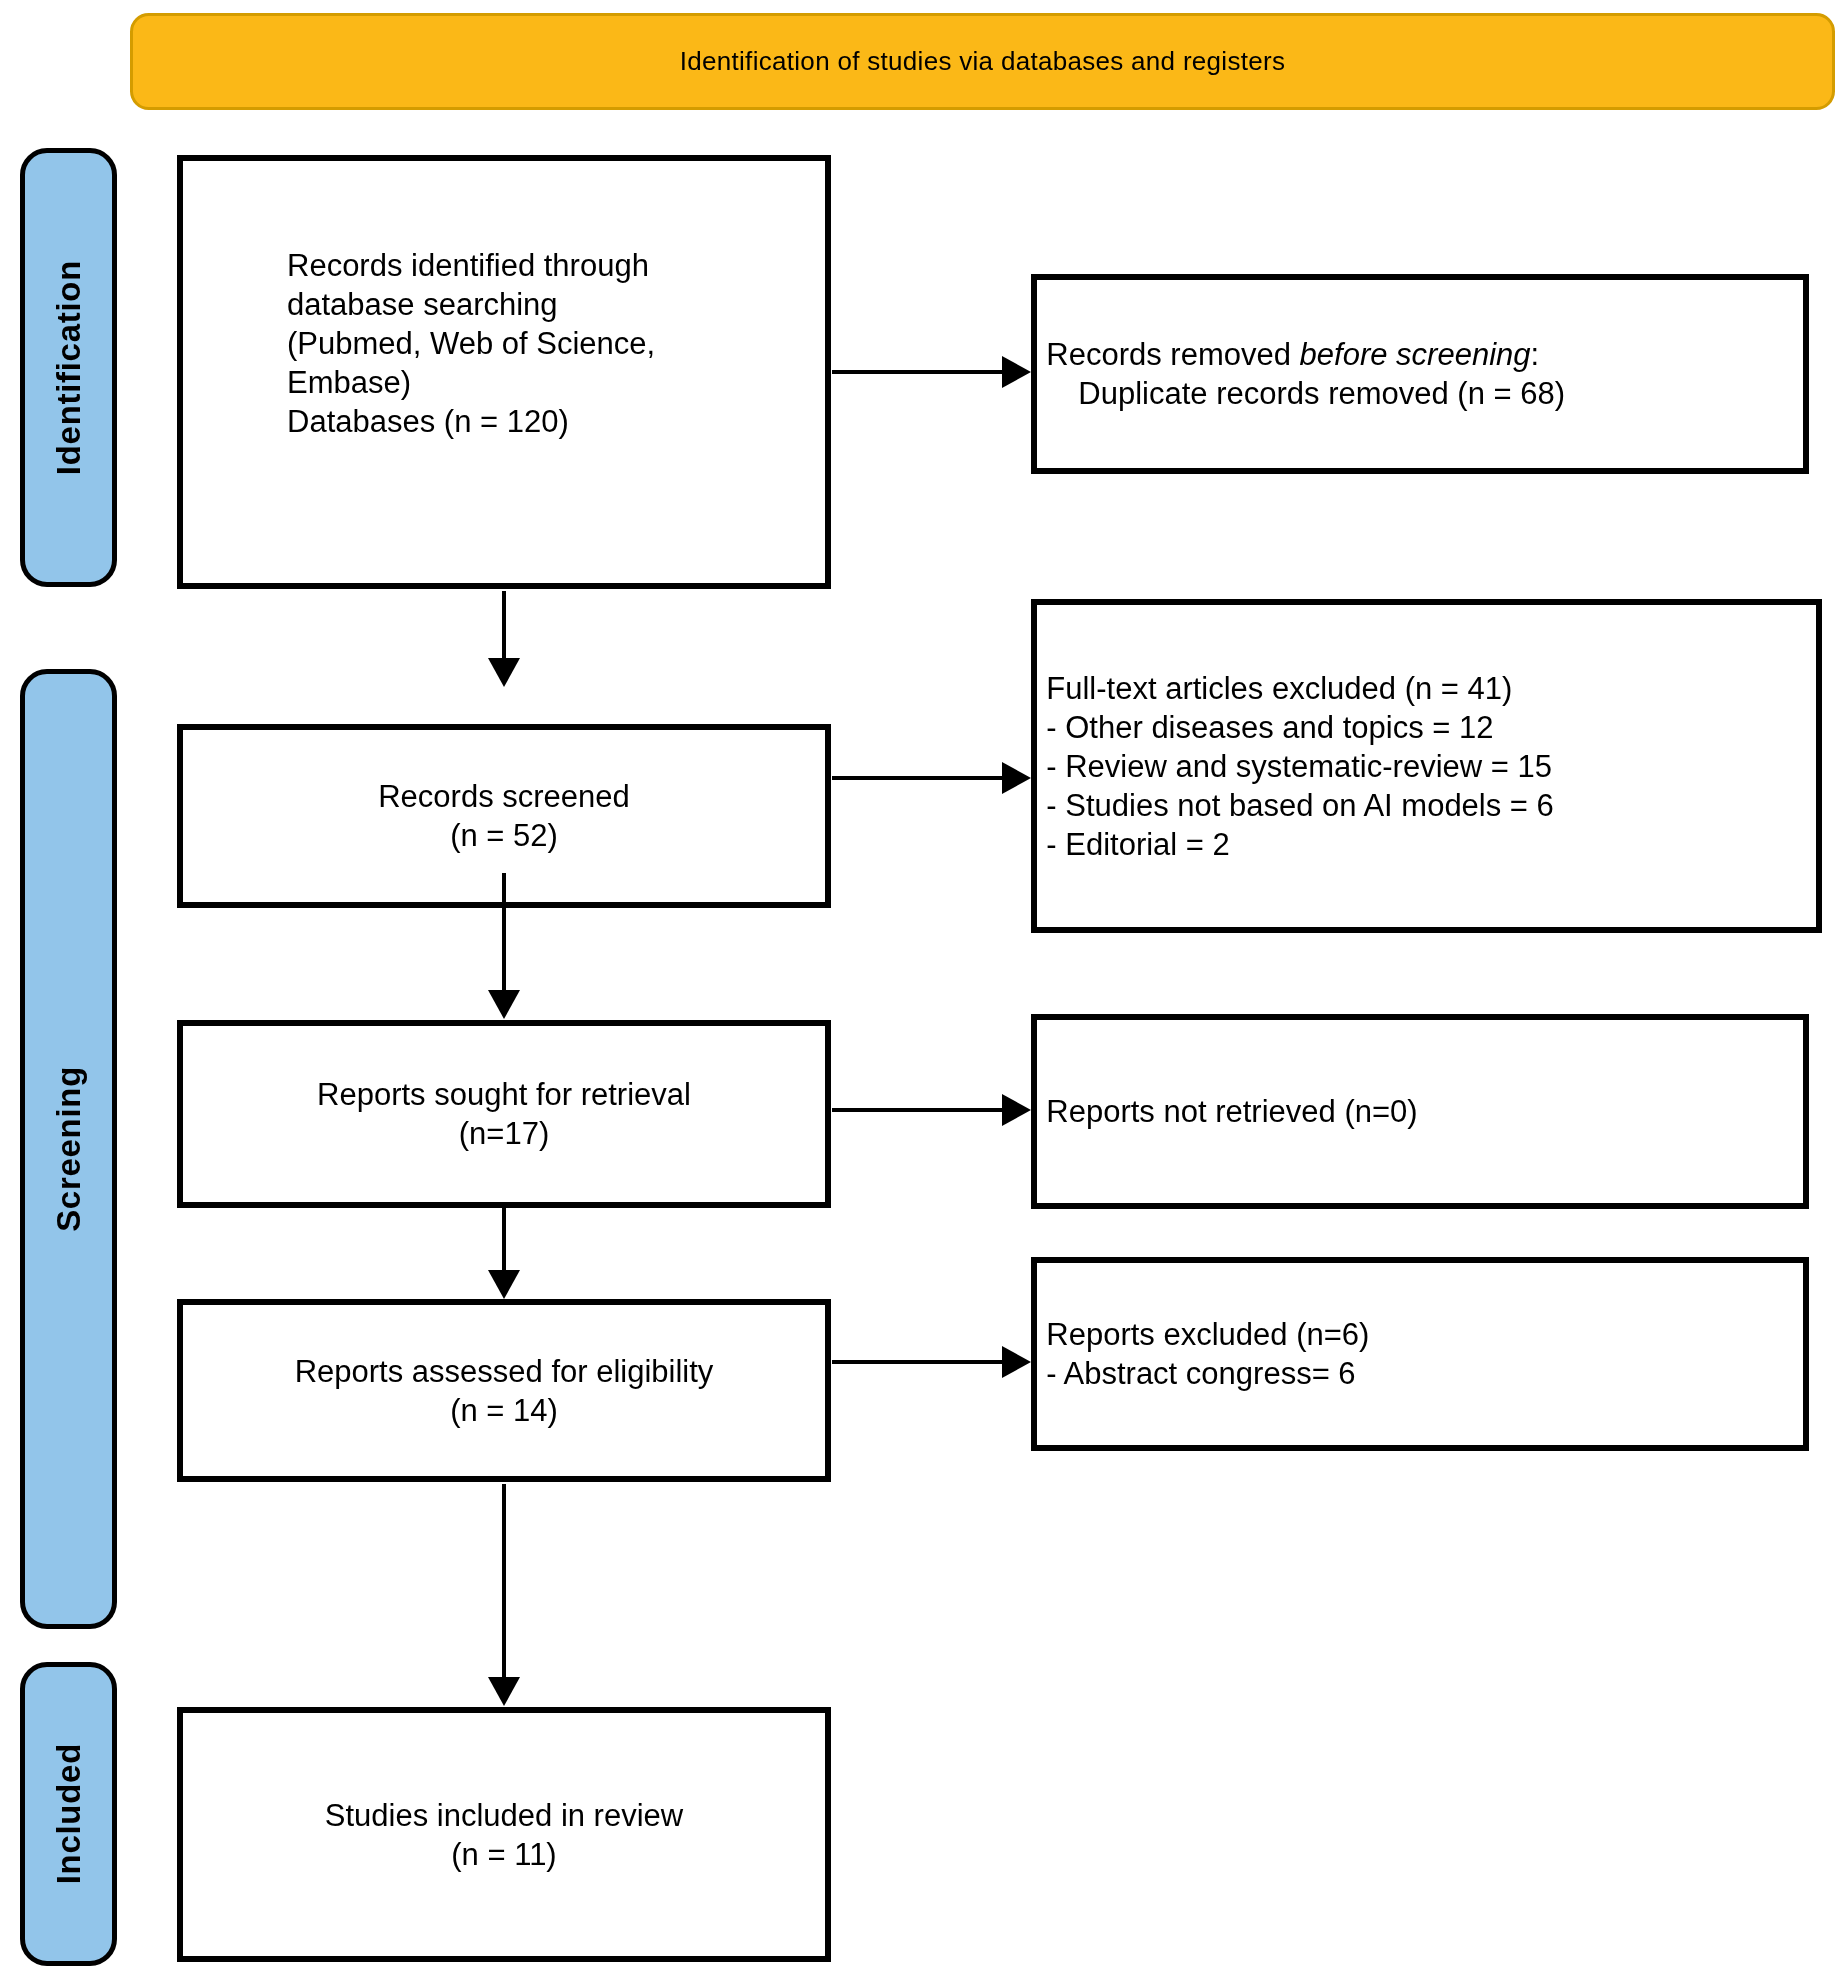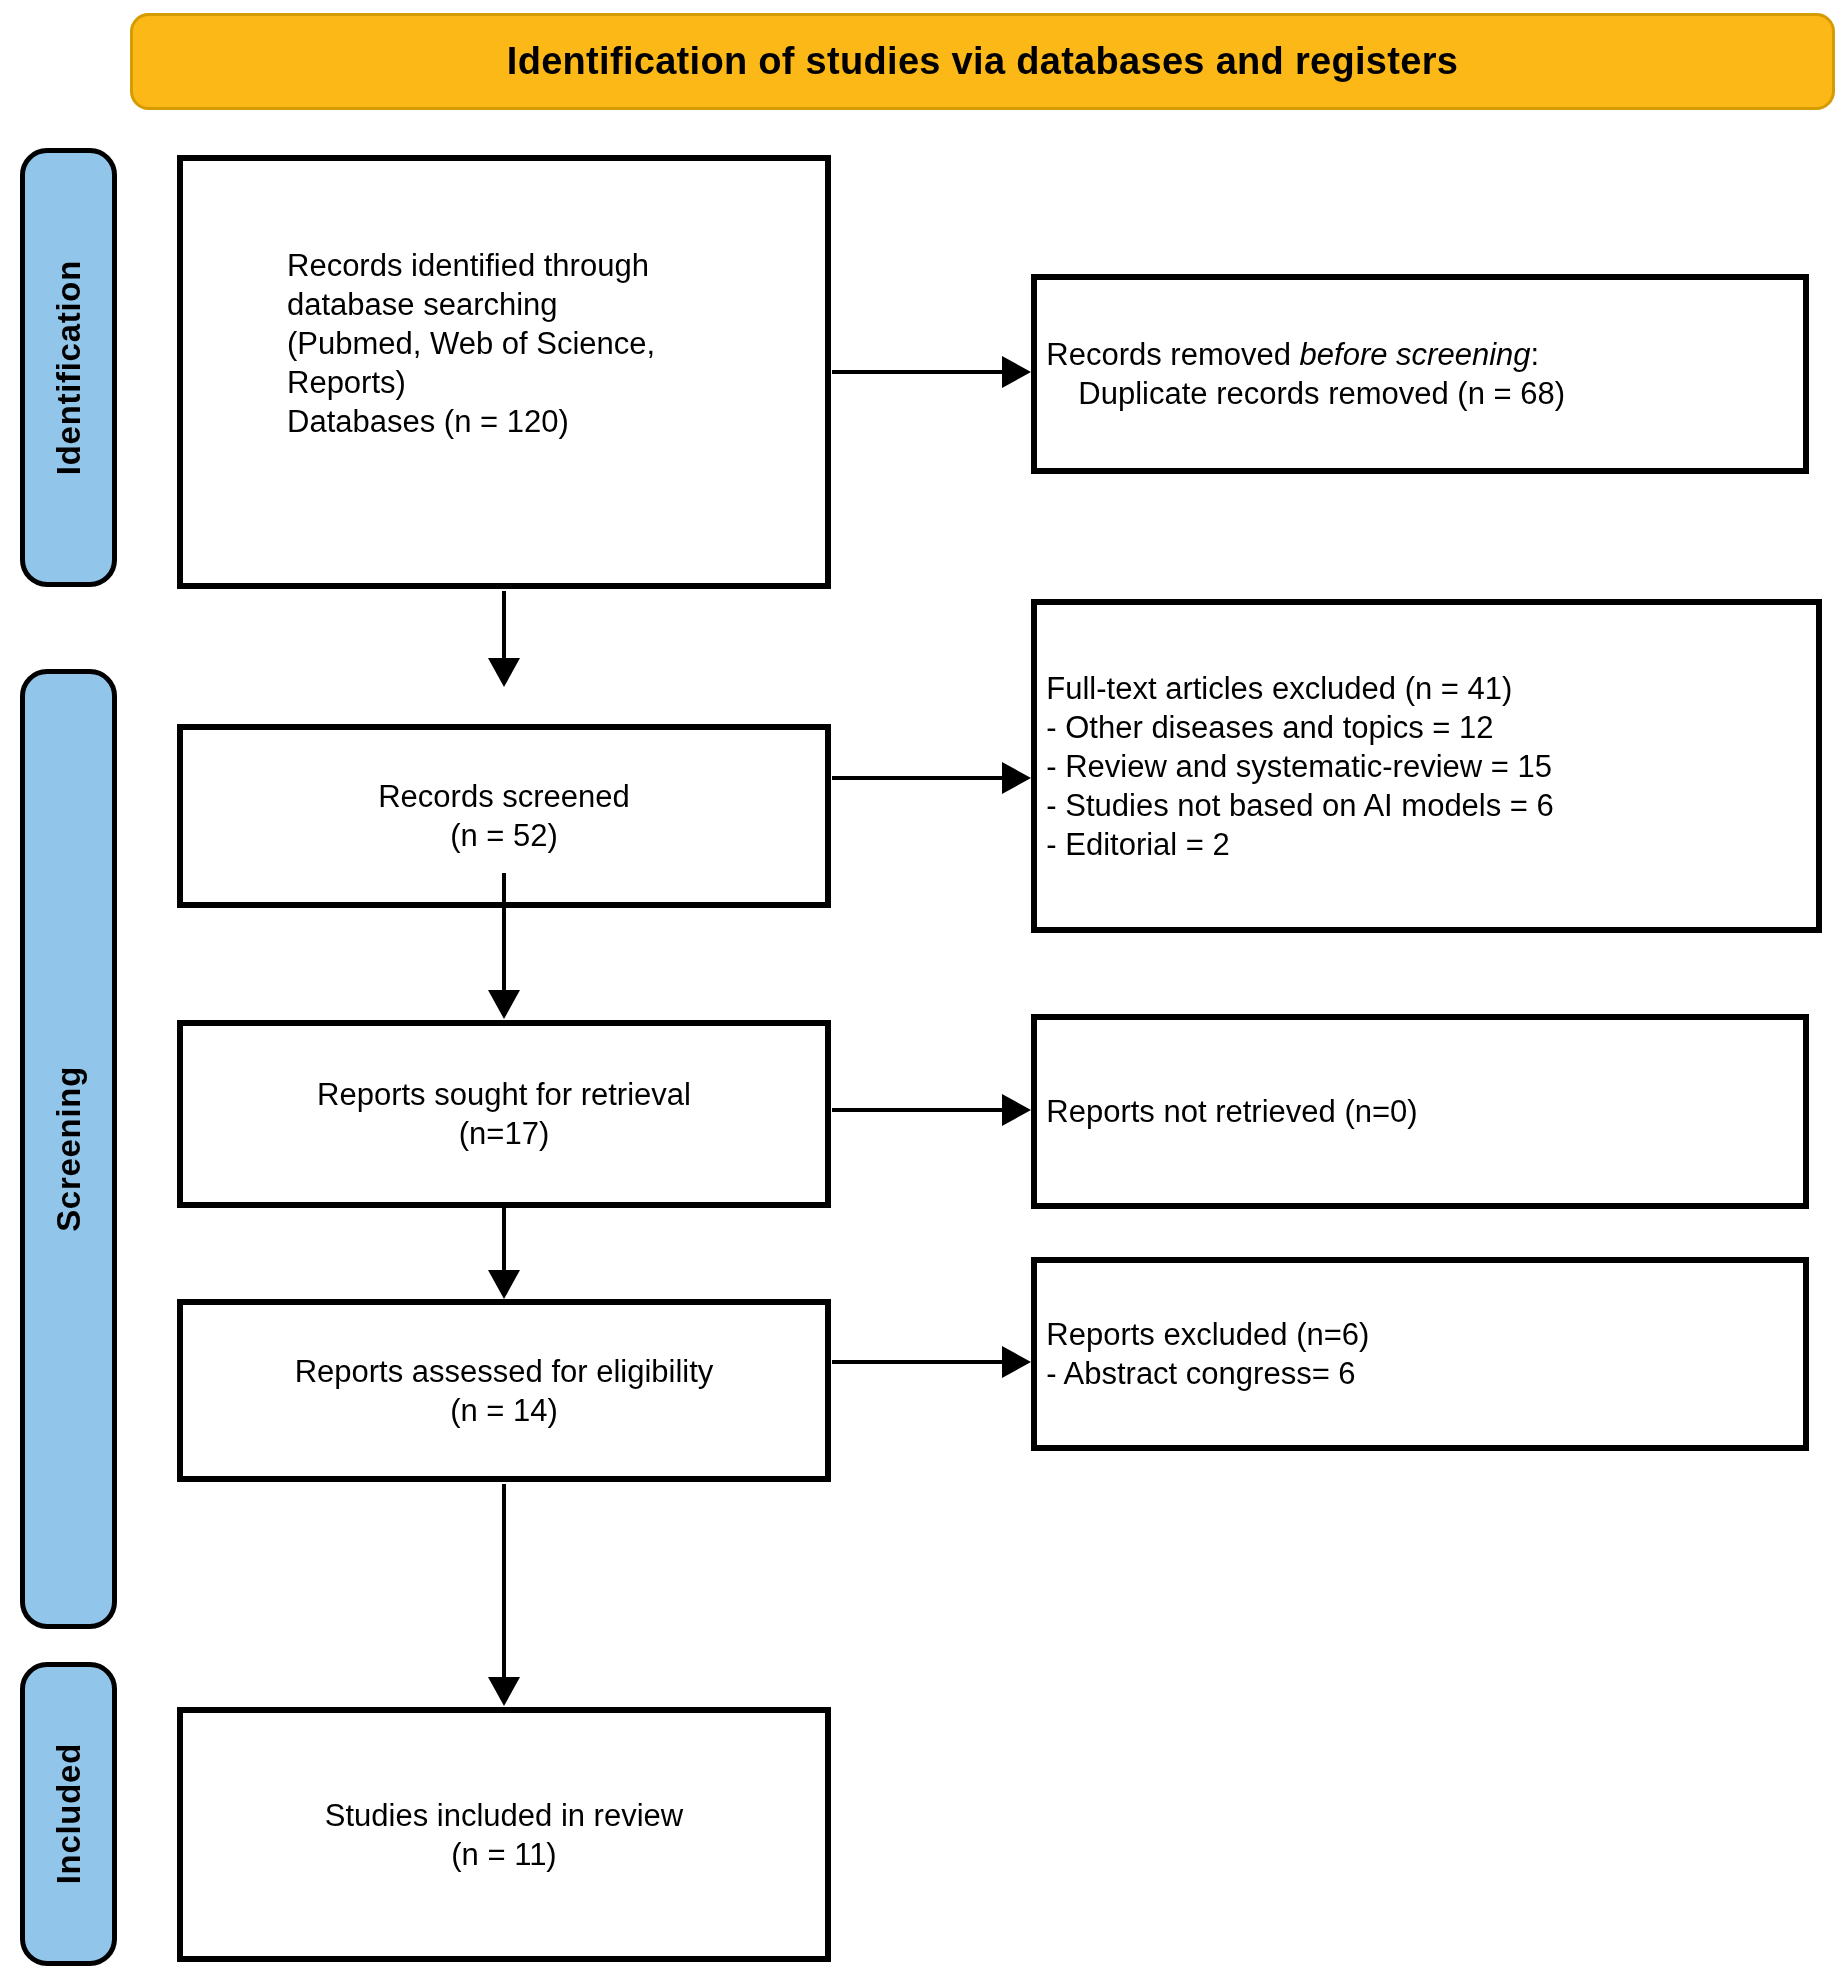--- a/index.html
+++ b/index.html
@@ -14,21 +14,21 @@
 
   
   .banner {
     position:absolute; left:130px; top:13.3px; width:1705px; height:97px;
     background:var(--banner-bg, #FBB817);
     border:3.3px solid var(--banner-border, #D49C00);
     border-radius:18.7px;
     display:flex; align-items:center; justify-content:center;
     box-sizing:border-box;
   }
-  .banner-title { font-size:38px; font-weight:bold; letter-spacing:0.3px; }
+  .banner-title { font-size:26px; font-weight:normal; letter-spacing:0.3px; }
 
   
   .stage {
     position:absolute; left:20px; width:97px;
     background:var(--stage-bg, #92C5EA);
     border:5.3px solid #000;
     border-radius:27px;
     box-sizing:border-box;
     display:flex; align-items:center; justify-content:center;
   }
@@ -85,21 +85,21 @@
     <span class="stage-label">Screening</span>
   </div>
   <div class="stage" style="top:1662px; height:304px;">
     <span class="stage-label">Included</span>
   </div>
 
   <div class="box top-left" style="left:177px; top:155px; width:654px; height:434px; padding:85px 20px 0 104px;">
     <div>Records identified through</div>
     <div>database searching</div>
     <div>(Pubmed, Web of Science,</div>
-    <div>Reports)</div>
+    <div>Embase)</div>
     <div>Databases (n = 120)</div>
   </div>
 
   <div class="box centered" style="left:177px; top:724px; width:654px; height:184px;">
     <div>Records screened</div>
     <div>(n = 52)</div>
   </div>
 
   <div class="box centered" style="left:177px; top:1020px; width:654px; height:188px;">
     <div>Reports sought for retrieval</div>

